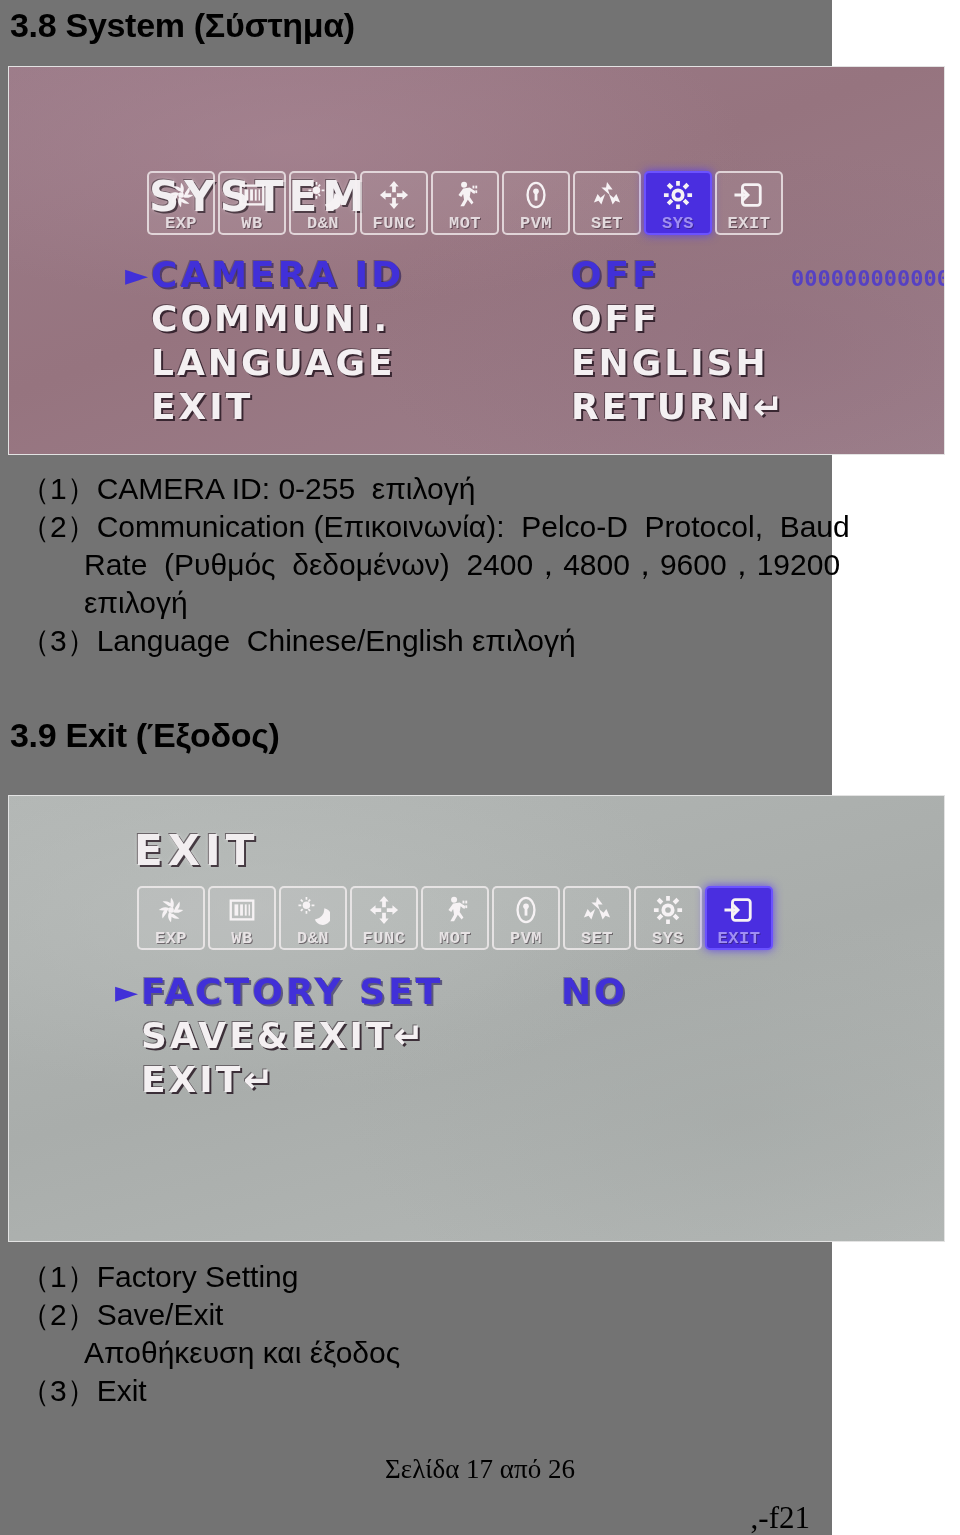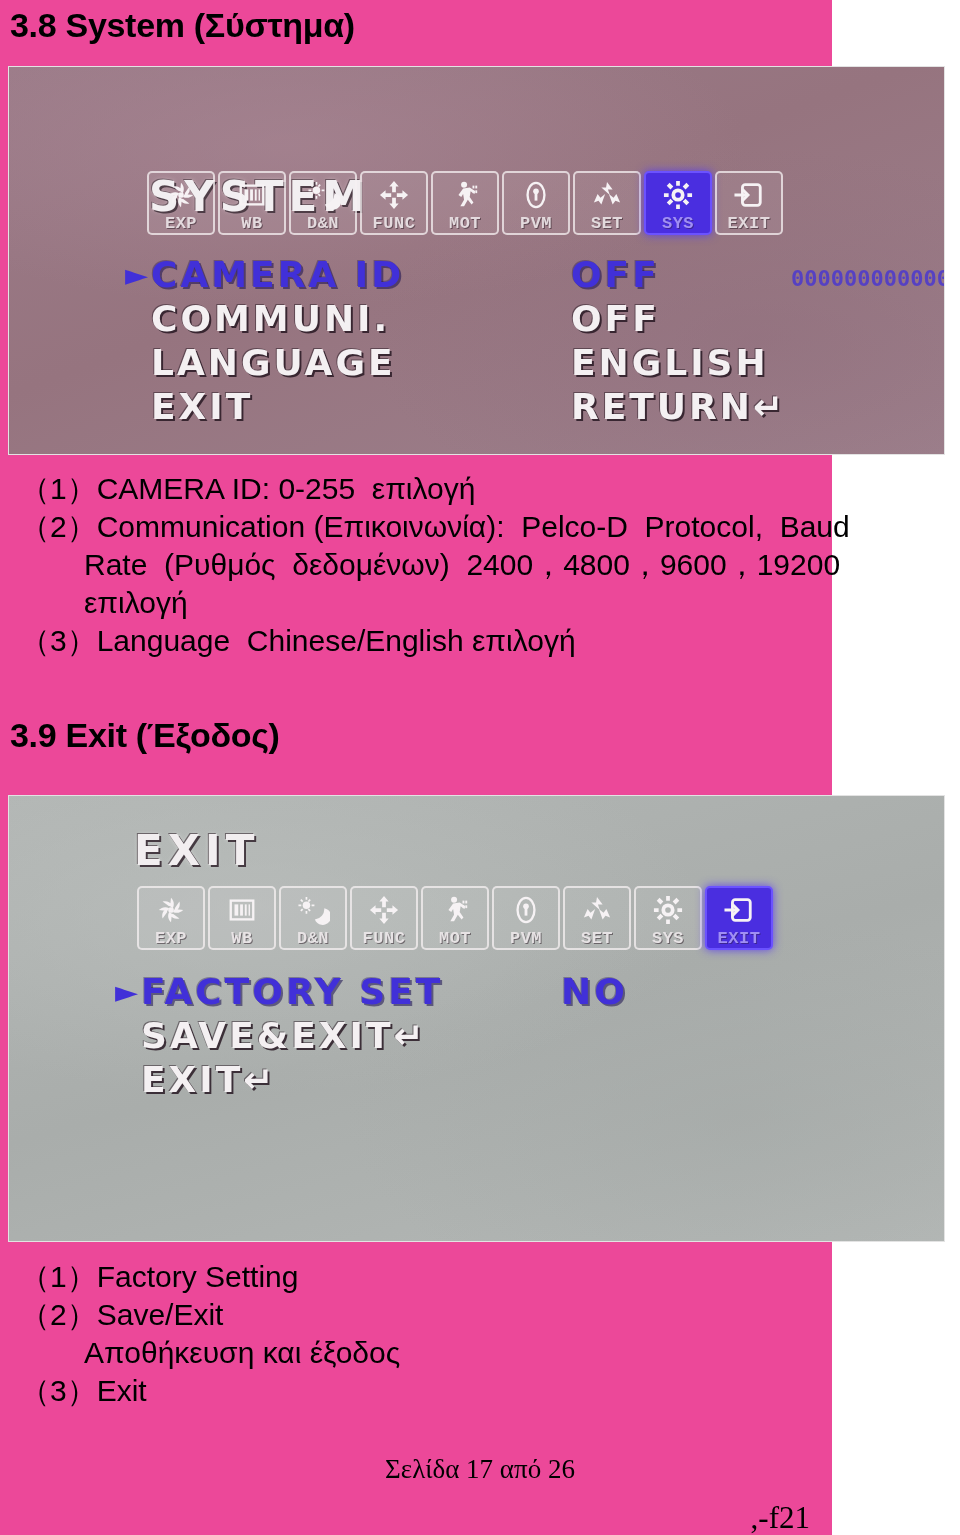--- a/index.html
+++ b/index.html
@@ -9,21 +9,21 @@
     height: 1535px;
     background: #ffffff;
     font-family: "Liberation Sans", sans-serif;
     overflow: hidden;
   }
 
   .page {
     position: relative;
     width: 832px;
     height: 1535px;
-    background: #ec4899;
+    background: #737373;
   }
 
   
   .section-heading {
     position: absolute;
     font-family: "Liberation Sans", sans-serif;
     font-weight: bold;
     font-size: 34px;
     color: #000000;
     letter-spacing: -0.3px;

